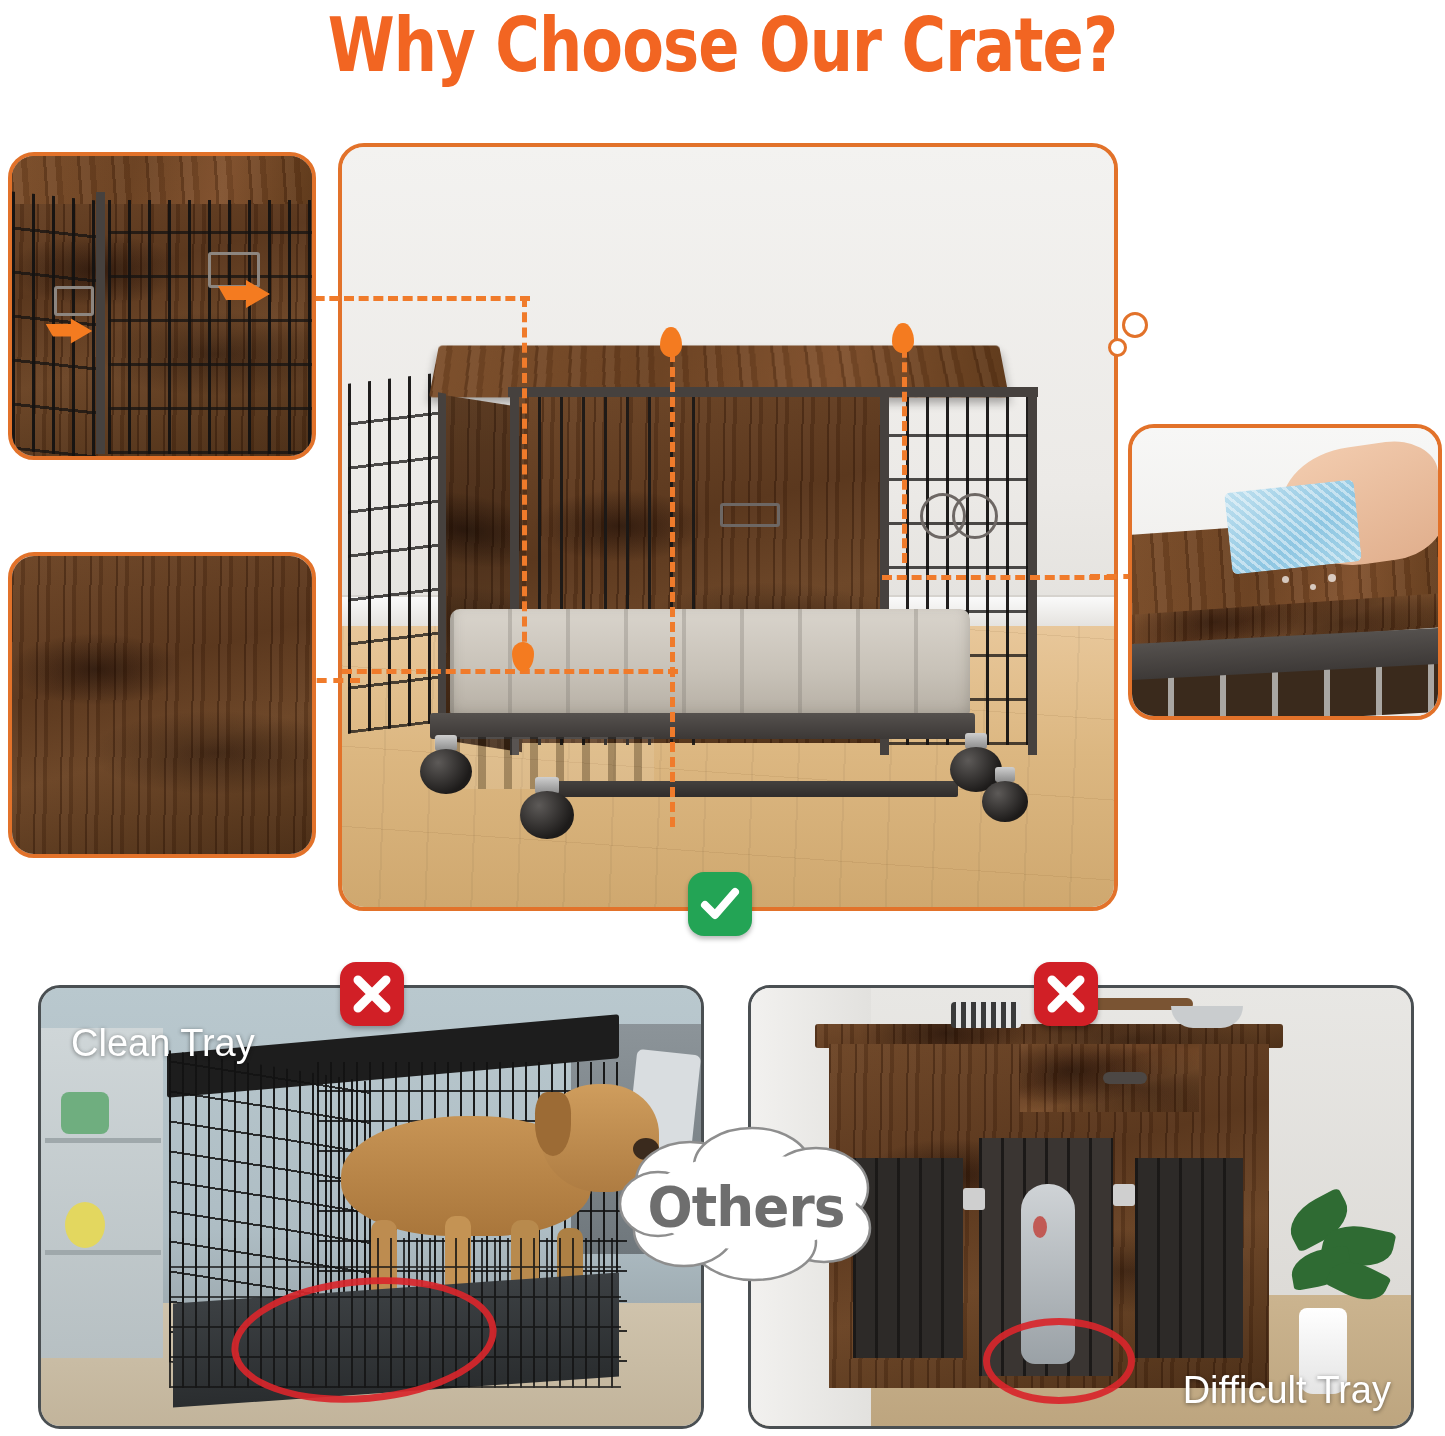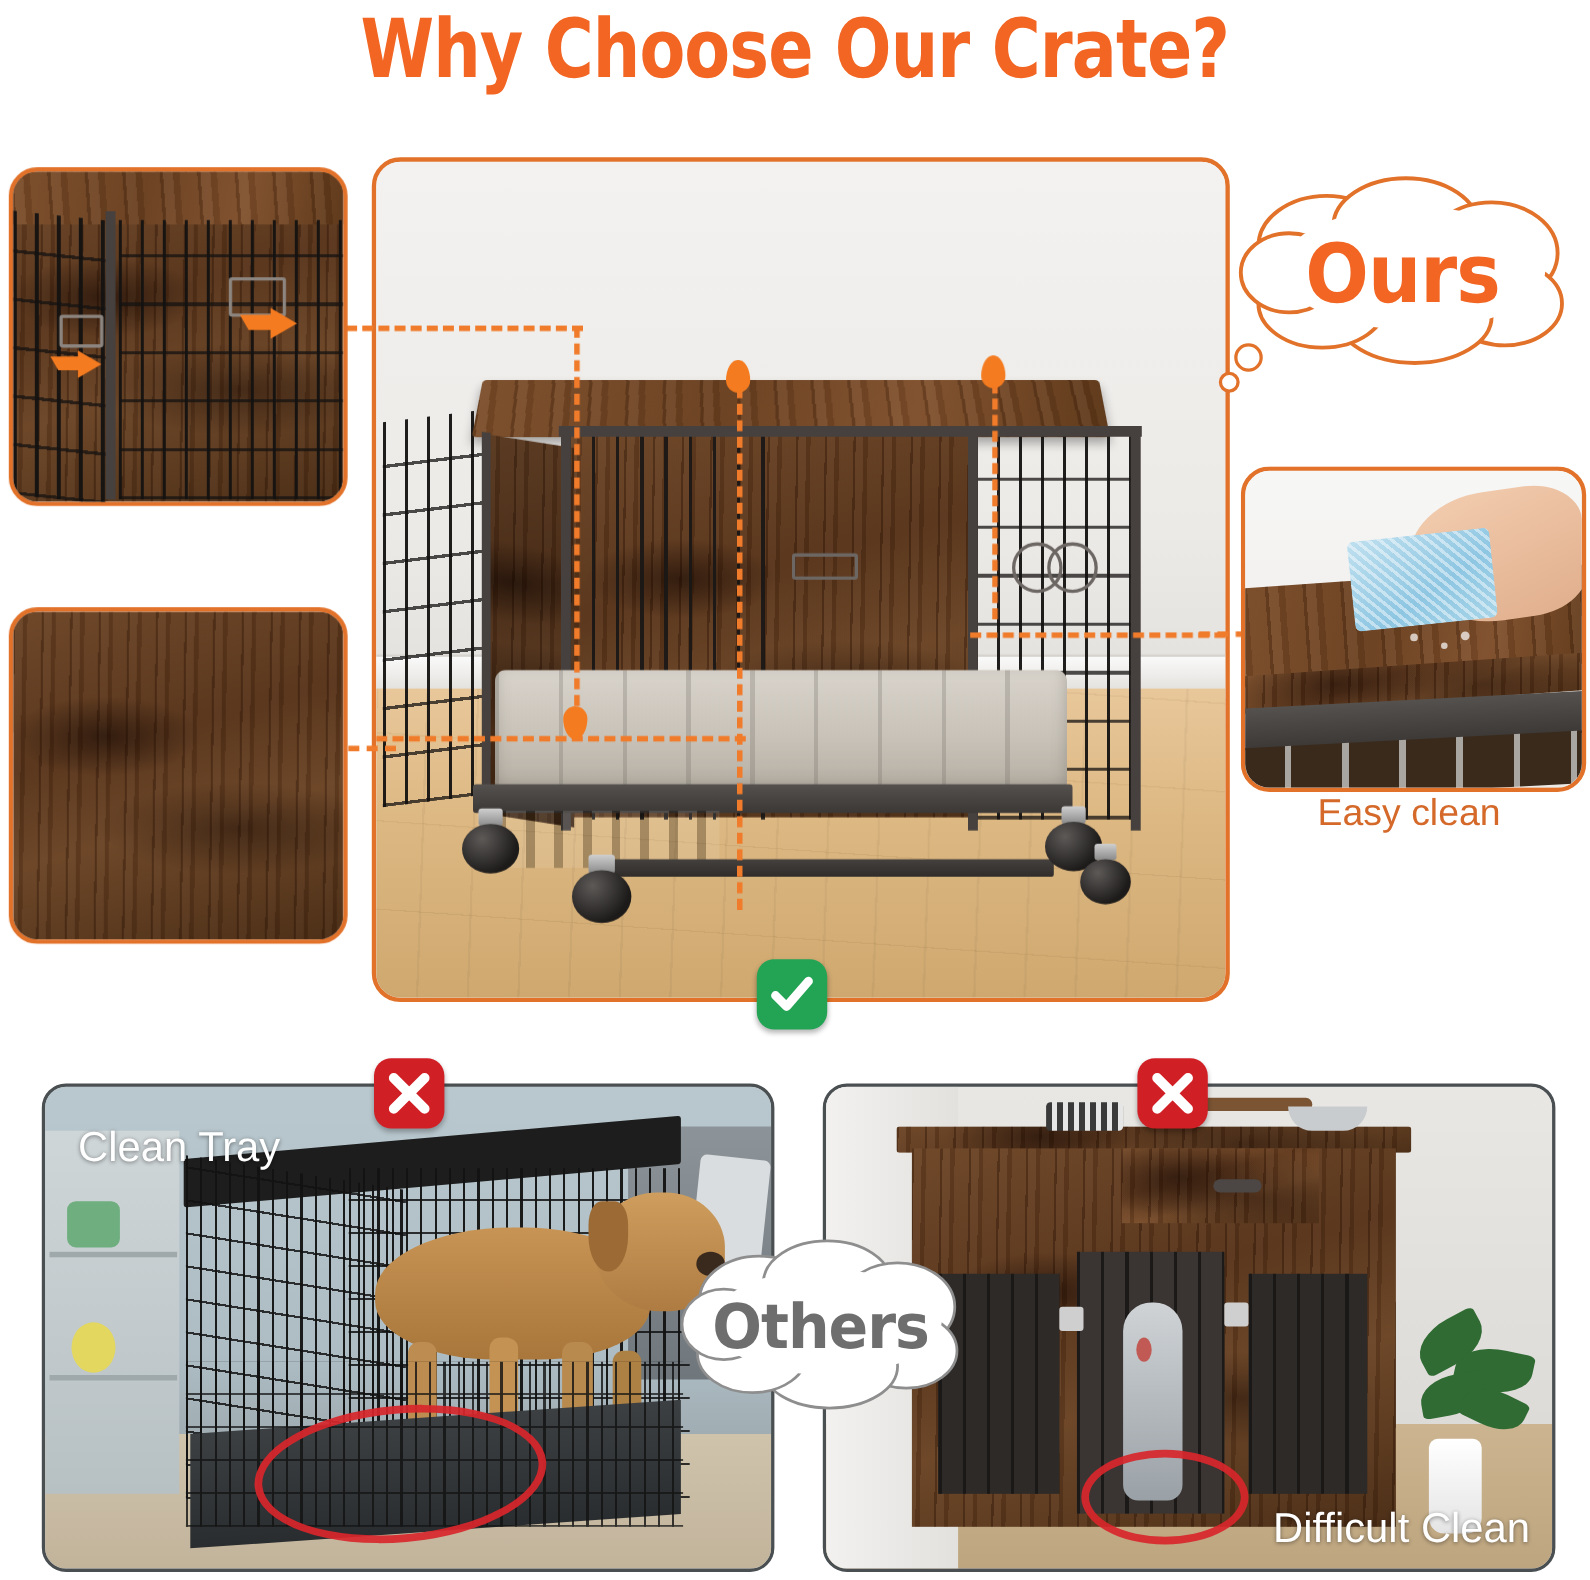--- a/index.html
+++ b/index.html
@@ -275,37 +275,20 @@
   <div class="dash-h" style="left:1090px;top:574px;width:60px;"></div>
   <div class="dot-sm" style="left:1108px;top:338px;width:13px;height:13px;"></div>
   <div class="dot-sm" style="left:1122px;top:312px;width:20px;height:20px;"></div>
 
   <div class="badge green" style="left:688px;top:872px;">
     <svg width="44" height="44" viewBox="0 0 44 44" aria-hidden="true">
       <path d="M7 23 L17 33 L37 10" fill="none" stroke="#ffffff" stroke-width="8" stroke-linecap="round" stroke-linejoin="round"></path>
     </svg>
   </div>
 
-  <div class="bubble bubble-ours" style="left:1110px;top:152px;width:330px;height:195px;">
-    <svg width="330" height="195" viewBox="0 0 330 195">
-      <g fill="#ffffff" stroke="#E2722A" stroke-width="3.5">
-        <ellipse cx="96" cy="72" rx="62" ry="46"></ellipse>
-        <ellipse cx="168" cy="54" rx="66" ry="44"></ellipse>
-        <ellipse cx="246" cy="78" rx="60" ry="46"></ellipse>
-        <ellipse cx="258" cy="124" rx="52" ry="38"></ellipse>
-        <ellipse cx="176" cy="136" rx="70" ry="42"></ellipse>
-        <ellipse cx="92" cy="124" rx="58" ry="40"></ellipse>
-        <ellipse cx="62" cy="96" rx="44" ry="36"></ellipse>
-      </g>
-      <g fill="#ffffff" stroke="#E2722A" stroke-width="3">
-        <ellipse cx="175" cy="92" rx="120" ry="56" stroke="none"></ellipse>
-      </g>
-    </svg>
-    <div class="txt">Ours</div>
-  </div>
 
   <div class="panel" style="left:8px;top:152px;width:300px;height:300px;">
     <div class="fill">
       <div class="wood" style="position:absolute;inset:0;"></div>
       <div class="wood-top" style="position:absolute;left:0;top:0;width:100%;height:48px;"></div>
       <div class="mesh-both" style="position:absolute;left:0;top:40px;width:84px;height:258px;transform:skewY(6deg);"></div>
       <div class="mesh-both" style="position:absolute;left:96px;top:44px;width:204px;height:254px;"></div>
       <div class="bar" style="left:84px;top:36px;width:9px;height:262px;"></div>
 
       <div style="position:absolute;left:196px;top:96px;width:46px;height:30px;border:3px solid #8d8680;border-radius:3px;"></div>
@@ -331,21 +314,20 @@
       <div class="metal" style="position:absolute;left:-10px;top:208px;width:330px;height:38px;transform:skewY(-3deg);"></div>
       <div style="position:absolute;left:-10px;top:244px;width:330px;height:48px;
            background-image:repeating-linear-gradient(90deg,#3a2a1c 0 46px, #a9a6a2 46px 52px);transform:skewY(-3deg);"></div>
       <div class="hand" style="left:150px;top:18px;width:160px;height:118px;transform:rotate(-8deg);"></div>
       <div class="cloth" style="left:96px;top:58px;width:130px;height:82px;transform:rotate(-6deg);"></div>
       <div style="position:absolute;left:150px;top:148px;width:7px;height:7px;border-radius:50%;background:rgba(255,255,255,.7);"></div>
       <div style="position:absolute;left:178px;top:156px;width:6px;height:6px;border-radius:50%;background:rgba(255,255,255,.7);"></div>
       <div style="position:absolute;left:196px;top:146px;width:8px;height:8px;border-radius:50%;background:rgba(255,255,255,.7);"></div>
     </div>
   </div>
-  <div class="caption" style="left:1128px;top:720px;width:306px;">Easy clean</div>
 
   <div class="panel-dark" style="left:38px;top:985px;width:660px;height:438px;">
     <div class="fill">
       <div style="position:absolute;inset:0;background:linear-gradient(180deg,#b9c8ce 0%,#aebdc4 55%,#a0adb3 72%,#cfc3ac 72%,#c2b49b 100%);"></div>
 
       <div style="position:absolute;left:0;top:40px;width:122px;height:330px;background:linear-gradient(180deg,#cfd6d8,#b7c0c3);"></div>
       <div style="position:absolute;left:4px;top:150px;width:116px;height:5px;background:#9fa8ab;"></div>
       <div style="position:absolute;left:4px;top:262px;width:116px;height:5px;background:#9fa8ab;"></div>
       <div style="position:absolute;left:20px;top:104px;width:48px;height:42px;border-radius:8px;background:#6fae7f;"></div>
       <div style="position:absolute;left:24px;top:214px;width:40px;height:46px;border-radius:50%;background:#e3d75f;"></div>
@@ -404,21 +386,21 @@
            background:repeating-linear-gradient(90deg,#3a3a3a 0 5px,#e6e6e6 5px 10px);"></div>
       <div style="position:absolute;left:332px;top:10px;width:110px;height:12px;border-radius:6px;background:#7a5433;"></div>
       <div style="position:absolute;left:420px;top:18px;width:72px;height:22px;border-radius:0 0 30px 30px;background:#c9ccce;"></div>
 
       <div class="plant-pot" style="left:548px;top:320px;width:48px;height:86px;"></div>
       <div class="leaf" style="left:536px;top:212px;width:64px;height:40px;transform:rotate(-28deg);"></div>
       <div class="leaf" style="left:572px;top:238px;width:70px;height:40px;transform:rotate(12deg);"></div>
       <div class="leaf" style="left:540px;top:262px;width:60px;height:36px;transform:rotate(-10deg);"></div>
       <div class="leaf" style="left:578px;top:276px;width:58px;height:34px;transform:rotate(26deg);"></div>
       <div class="ellipse-red" style="left:232px;top:330px;width:138px;height:72px;"></div>
-      <div class="photo-label" style="right:20px;bottom:14px;">Difficult Clean</div>
+      <div class="photo-label" style="right:20px;bottom:14px;">Difficult Tray</div>
     </div>
   </div>
   <div class="badge red" style="left:1034px;top:962px;">
     <svg width="42" height="42" viewBox="0 0 42 42" aria-hidden="true">
       <path d="M7 7 L35 35 M35 7 L7 35" fill="none" stroke="#ffffff" stroke-width="9" stroke-linecap="round"></path>
     </svg>
   </div>
 
   <div class="bubble bubble-others" style="left:612px;top:1118px;width:268px;height:176px;">
     <svg width="268" height="176" viewBox="0 0 268 176">

